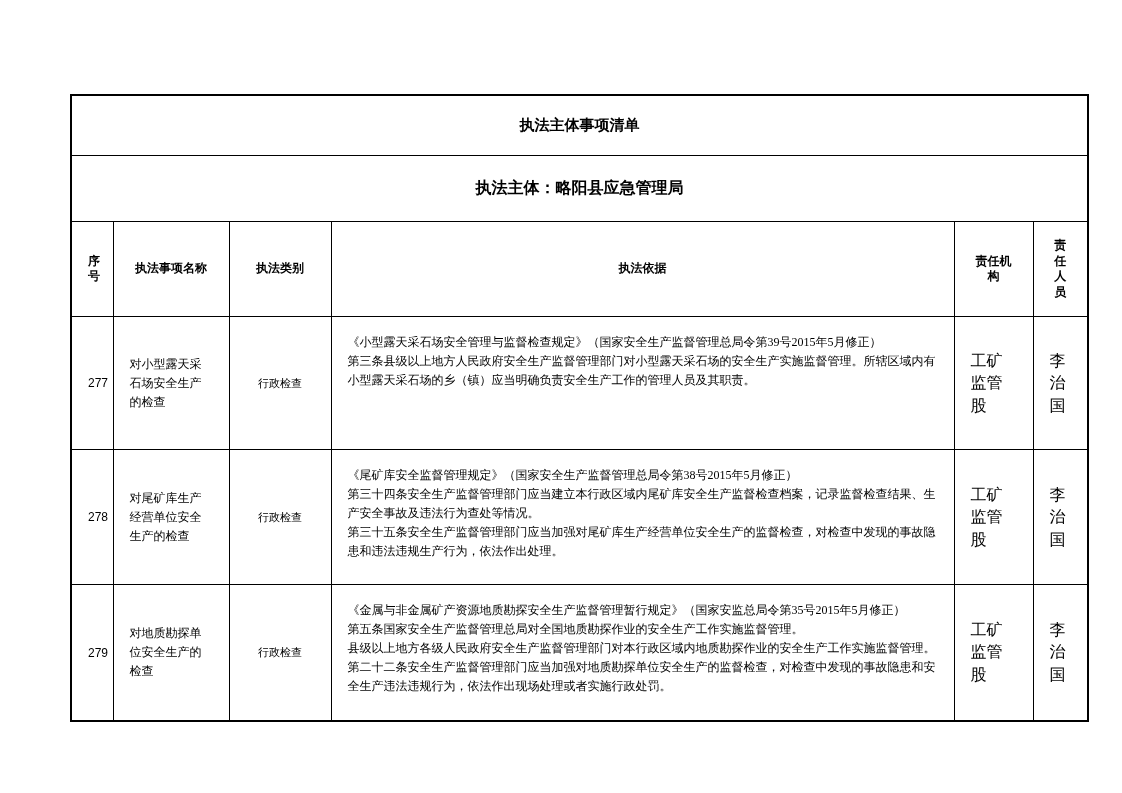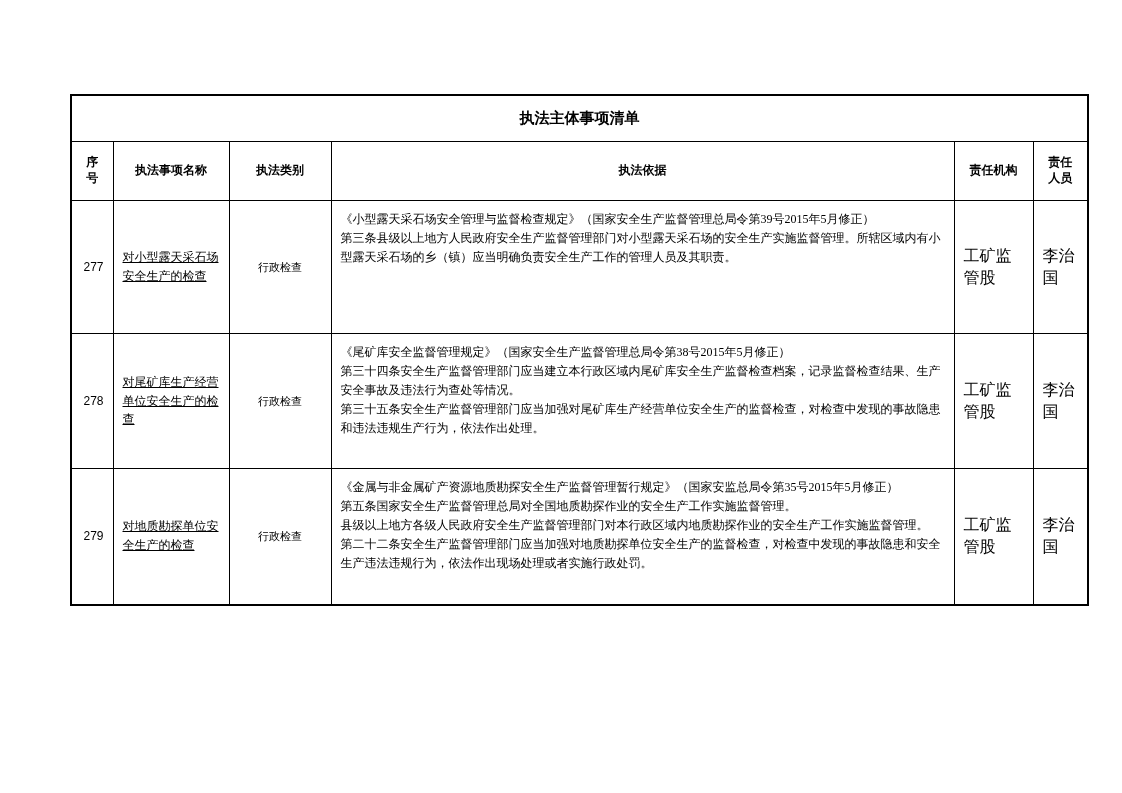--- a/index.html
+++ b/index.html
@@ -18,21 +18,21 @@
     position: absolute;
     left: 70px;
     top: 94px;
     width: 1017px;
     border-collapse: collapse;
     table-layout: fixed;
     border: 2px solid #000000;
   }
   .doc-table td, .doc-table th {
     border: 1px solid #000000;
-    padding: 9px;
+    padding: 16px;
     overflow: hidden;
     color: #000000;
   }
   .title-cell {
     height: 27px;
     text-align: center;
     vertical-align: middle;
     font-family: "Liberation Sans", sans-serif;
     font-weight: bold;
     font-size: 15px;
@@ -61,21 +61,20 @@
     vertical-align: middle;
     font-family: "Liberation Sans", sans-serif;
     font-size: 12px;
   }
   .cell-name {
     text-align: left;
     vertical-align: middle;
     font-size: 12px;
     line-height: 1.58;
     padding: 0 4px;
-    text-decoration: underline;
   }
   .cell-category {
     text-align: center;
     vertical-align: middle;
     font-size: 11px;
   }
   .cell-basis {
     text-align: left;
     vertical-align: top;
     font-size: 12px;
@@ -102,20 +101,23 @@
     <col style="width:42px">
     <col style="width:116px">
     <col style="width:102px">
     <col style="width:623px">
     <col style="width:79px">
     <col style="width:55px">
   </colgroup>
   <tbody>
     <tr>
       <td class="title-cell" colspan="6">执法主体事项清单</td>
+    </tr>
+    <tr>
+      <td class="subtitle-cell" colspan="6">执法主体：略阳县应急管理局</td>
     </tr>
     <tr>
       <td class="col-head">序号</td>
       <td class="col-head">执法事项名称</td>
       <td class="col-head">执法类别</td>
       <td class="col-head">执法依据</td>
       <td class="col-head">责任机构</td>
       <td class="col-head">责任人员</td>
     </tr>
     <tr class="row-277">

